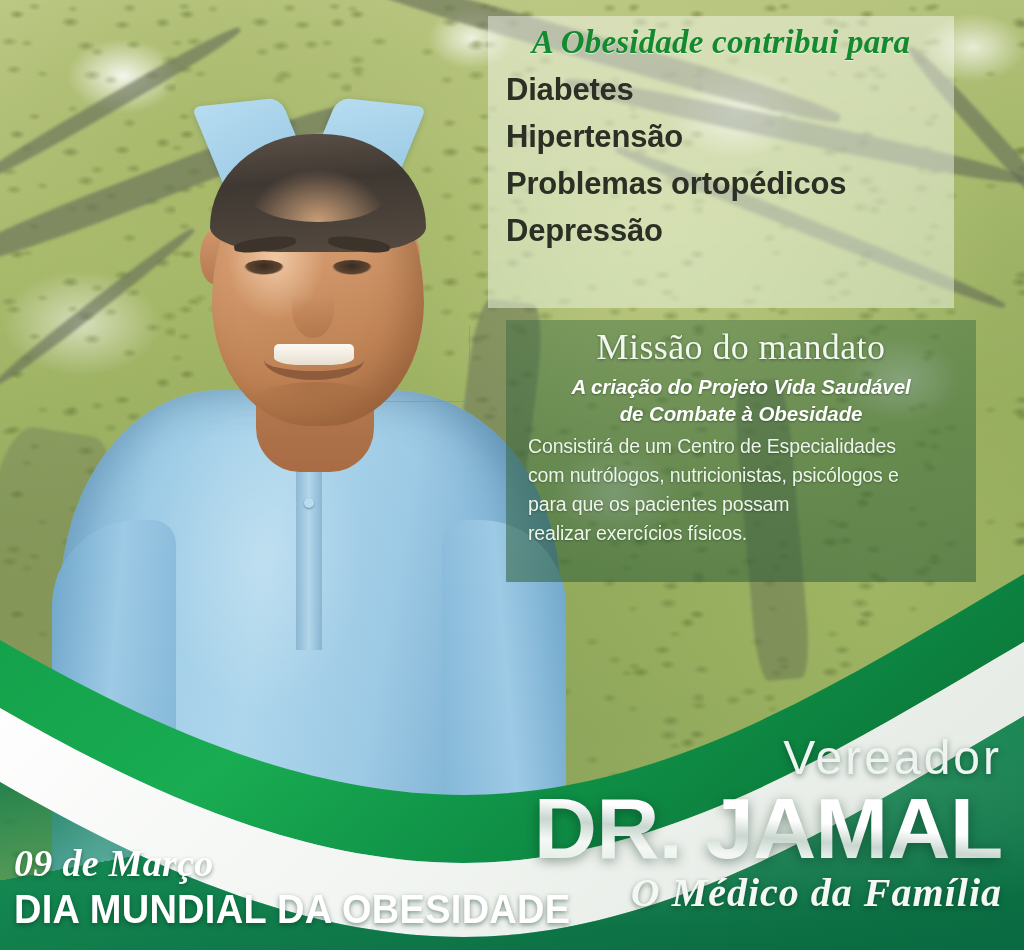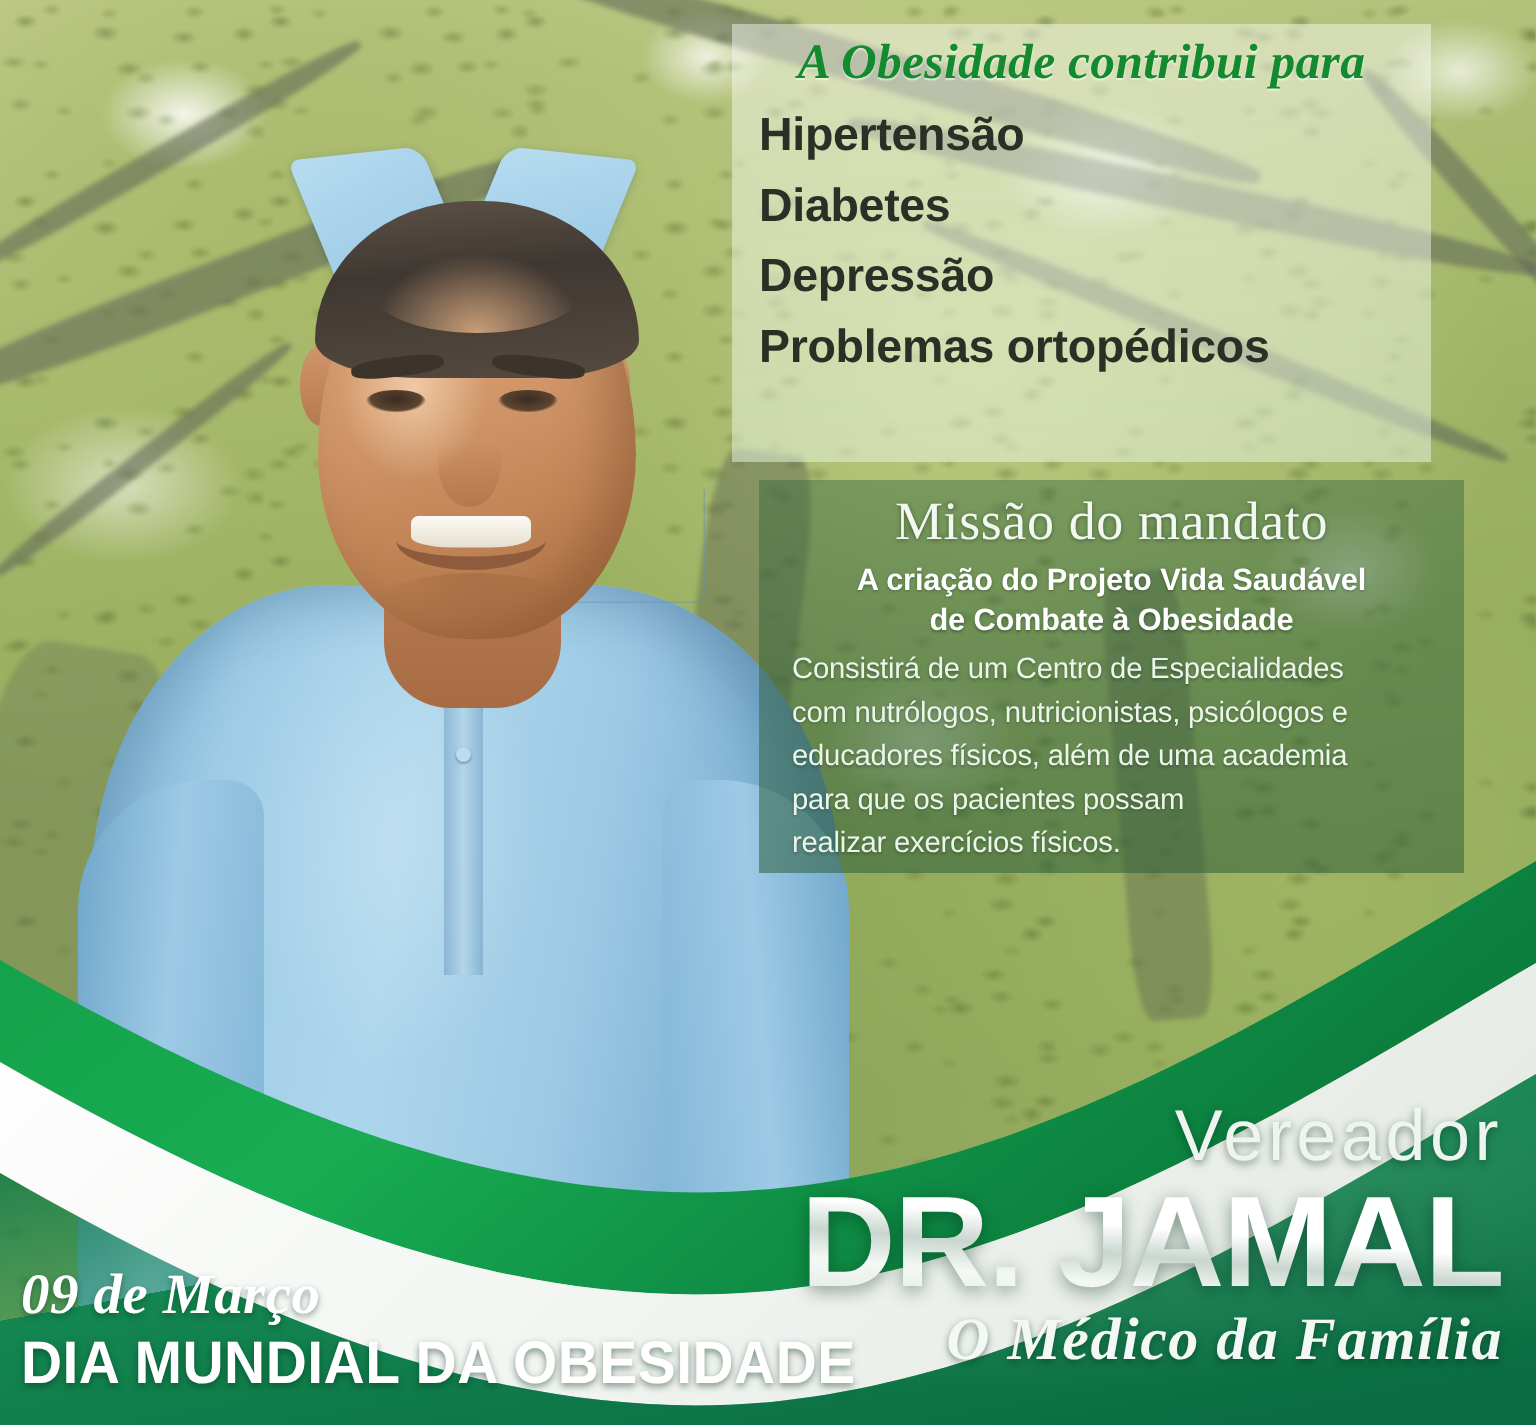--- a/index.html
+++ b/index.html
@@ -255,20 +255,21 @@
   .mission-sub {
     font-family:"Liberation Sans", sans-serif;
     font-weight:bold;
     font-size:20.5px;
     line-height:27px;
     color:#ffffff;
     text-align:center;
     padding:5px 22px 0;
     letter-spacing:-.1px;
     text-shadow:0 1px 2px rgba(20,50,25,.45);
+    font-style:italic;
   }
   .mission-body {
     font-family:"Liberation Sans", sans-serif;
     font-size:19.5px;
     line-height:29px;
     color:#edf5ea;
     padding:5px 6px 0 22px;
     letter-spacing:-.15px;
     text-shadow:0 1px 2px rgba(20,50,25,.4);
   }
@@ -372,37 +373,36 @@
     <div class="eye-r"></div>
     <div class="nose"></div>
     <div class="teeth"></div>
     <div class="smile"></div>
     <div class="chin-shadow"></div>
   </div>
 
   <div class="panel-risks">
     <div class="risks-title">A Obesidade contribui para</div>
     <ul class="risks-list">
+      <li>Diabetes</li>
       <li>Hipertensão</li>
-      <li>Diabetes</li>
+      <li>Problemas ortopédicos</li>
       <li>Depressão</li>
-      <li>Problemas ortopédicos</li>
     </ul>
   </div>
 
   <div class="panel-mission">
     <div class="mission-title">Missão do mandato</div>
     <div class="mission-sub">
       <div>A criação do Projeto Vida Saudável</div>
       <div>de Combate à Obesidade</div>
     </div>
     <div class="mission-body">
       <div>Consistirá de um Centro de Especialidades</div>
       <div>com nutrólogos, nutricionistas, psicólogos e</div>
-      <div>educadores físicos, além de uma academia</div>
       <div>para que os pacientes possam</div>
       <div>realizar exercícios físicos.</div>
     </div>
   </div>
 
   <svg class="wave" viewBox="0 0 1024 420" preserveAspectRatio="none">
     <defs>
       <linearGradient id="gradBright" x1="0" y1="0" x2="1" y2="0.35">
         <stop offset="0%" stop-color="#13a04a"></stop>
         <stop offset="40%" stop-color="#19ac52"></stop>

